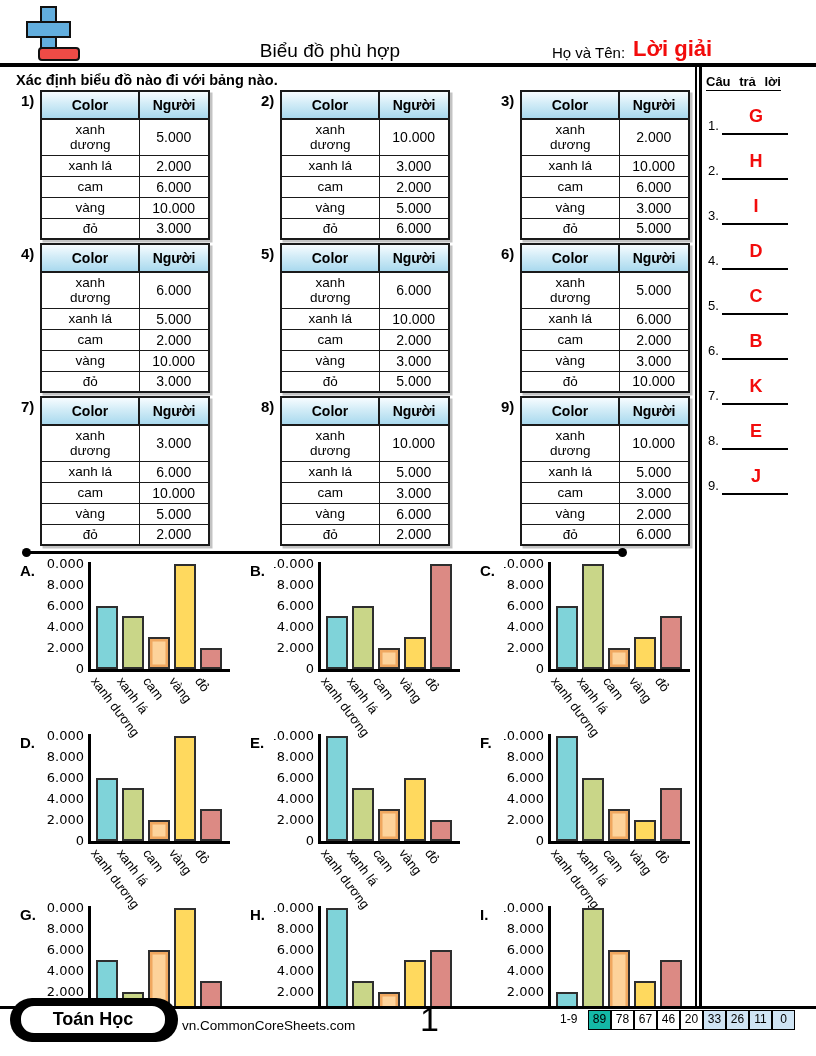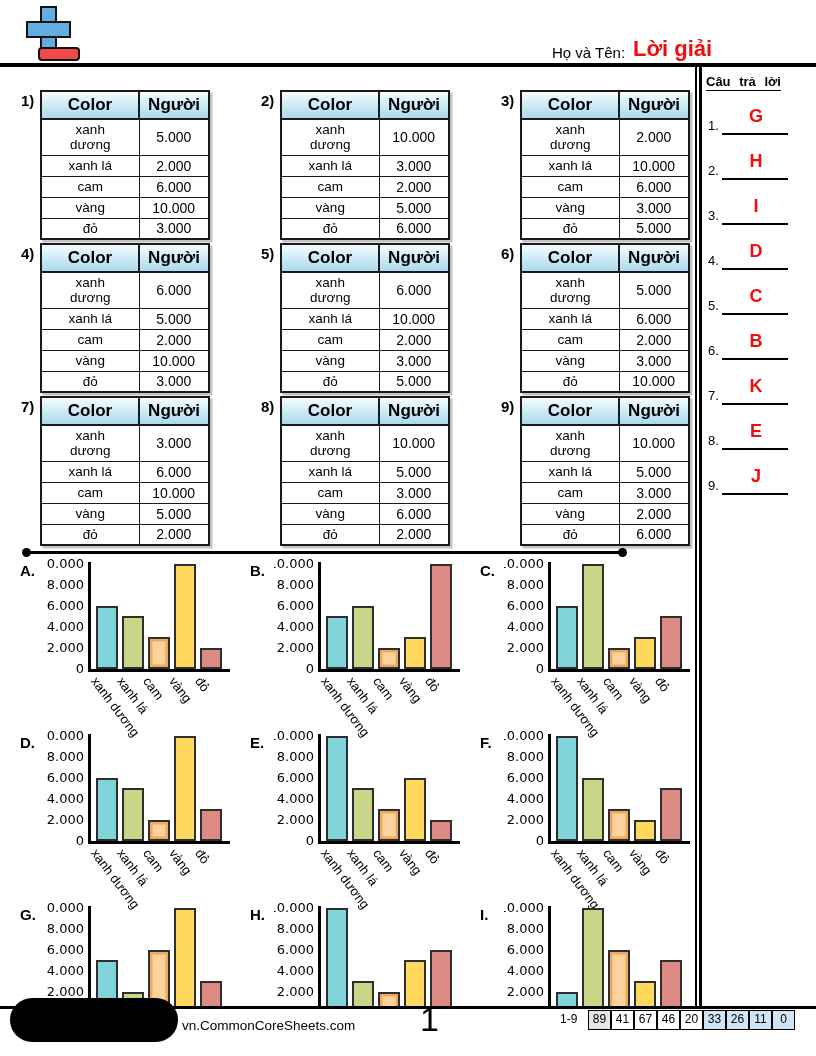--- a/index.html
+++ b/index.html
@@ -24,21 +24,21 @@
   .ans-item{position:absolute;width:86px;height:34px;}
   .ans-num{position:absolute;left:0;top:12px;font-size:13px;}
   .ans-letter{position:absolute;left:16px;top:0;width:64px;text-align:center;
               font-size:18px;font-weight:bold;}
   .ans-line{position:absolute;left:14px;top:27px;width:66px;height:2px;background:#000;}
 
   
   .qtable{position:absolute;}
   .qnum{position:absolute;left:-19px;top:2px;font-size:15px;font-weight:bold;}
   table.data{border-collapse:collapse;border:2px solid #1a1a1a;box-shadow:2.5px 2.5px 0 #c3c3c3;background:#fff;}
-  table.data th{width:94px;height:24px;border:2px solid #1a1a1a;font-size:17px;font-weight:bold;
+  table.data th{width:94px;height:24px;border:2px solid #1a1a1a;font-size:14px;font-weight:bold;
      background:linear-gradient(180deg,#f7fcff 0%,#d2ecf7 45%,#a9d9ee 100%);}
   table.data th.v{width:66px;}
   table.data td{border:1.6px solid #1a1a1a;text-align:center;font-size:13.5px;background:#fff;}
   table.data td.val{font-size:14px;}
   .wraplabel{max-width:50px;margin:0 auto;line-height:1.15;}
 
   
   .chart{position:absolute;width:230px;height:180px;}
   .chart-letter{position:absolute;left:0;top:4px;font-size:15px;font-weight:bold;}
   .ytick{position:absolute;font-size:13px;line-height:16px;height:16px;text-align:right;
@@ -67,23 +67,25 @@
 <body>
 
 <div class="page">
 
   <div class="abs" style="left:26px;top:4px;width:62px;height:60px;">
     <div class="logo-part" style="left:14px;top:2px;width:17px;height:50px;background:#62aede;"></div>
     <div class="logo-part" style="left:0px;top:17px;width:45px;height:17px;background:#62aede;"></div>
     <div class="logo-part" style="left:12px;top:43px;width:42px;height:14px;background:#ee4b46;border-radius:4px;"></div>
   </div>
 
+  <div class="title">Biểu đồ phù hợp</div>
   <div class="name-label">Họ và Tên:</div>
   <div class="name-value" style="color:#f20c0c;">Lời giải</div>
   <div class="hline" style="left:0;top:63px;width:816px;height:3.5px;"></div>
+  <div class="instruction">Xác định biểu đồ nào đi với bảng nào.</div>
 
   <div class="vline" style="left:695px;top:67px;width:1.5px;height:939px;"></div>
   <div class="vline" style="left:699px;top:67px;width:3px;height:939px;"></div>
   <div class="ans-title">Câu trả lời</div>
   <div id="answers-list">
       <div class="ans-item" style="position: absolute; left: 708px; top: 106px;">
         <div class="ans-num">1.</div>
         <div class="ans-letter" style="color: rgb(242, 12, 12);">G</div>
         <div class="ans-line"></div>
       </div>
@@ -693,26 +695,27 @@
         <div class="bar" style="left: 154px; width: 22px; top: 79px; height: 32px; background: rgb(255, 217, 94); border-color: rgb(46, 46, 46);"></div>
         <div class="xlabel" style="left: 158px; top: 116px;">vàng</div>
         <div class="bar" style="left: 180px; width: 22px; top: 58px; height: 53px; background: rgb(220, 138, 132); border-color: rgb(46, 46, 46);"></div>
         <div class="xlabel" style="left: 184px; top: 116px;">đỏ</div>
       </div>
     </div>
 
   <div class="footer-cover">
     <div class="footer-line"></div>
     <div class="badge-band"></div>
+    <div class="badge">Toán Học</div>
     <div class="site">vn.CommonCoreSheets.com</div>
     <div class="pagenum">1</div>
     <div class="score-label">1-9</div>
     <div id="score-strip">
-        <div class="score-cell" style="left: 588px; background: #e5e5e5;">89</div>
-        <div class="score-cell" style="left: 611px; background: rgb(255, 255, 255);">41</div>
+        <div class="score-cell" style="left: 588px; background: #14b8a6;">89</div>
+        <div class="score-cell" style="left: 611px; background: rgb(255, 255, 255);">78</div>
         <div class="score-cell" style="left: 634px; background: rgb(255, 255, 255);">67</div>
         <div class="score-cell" style="left: 657px; background: rgb(255, 255, 255);">46</div>
         <div class="score-cell" style="left: 680px; background: rgb(255, 255, 255);">20</div>
         <div class="score-cell" style="left: 703px; background: rgb(207, 228, 244);">33</div>
         <div class="score-cell" style="left: 726px; background: rgb(207, 228, 244);">26</div>
         <div class="score-cell" style="left: 749px; background: rgb(207, 228, 244);">11</div>
         <div class="score-cell" style="left: 772px; background: rgb(207, 228, 244);">0</div>
       </div>
   </div>
 

